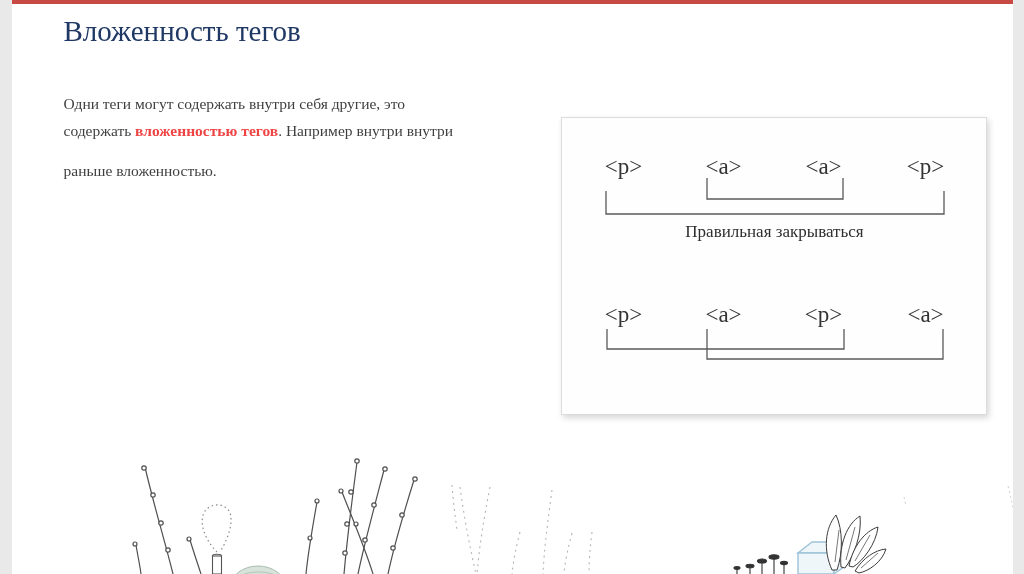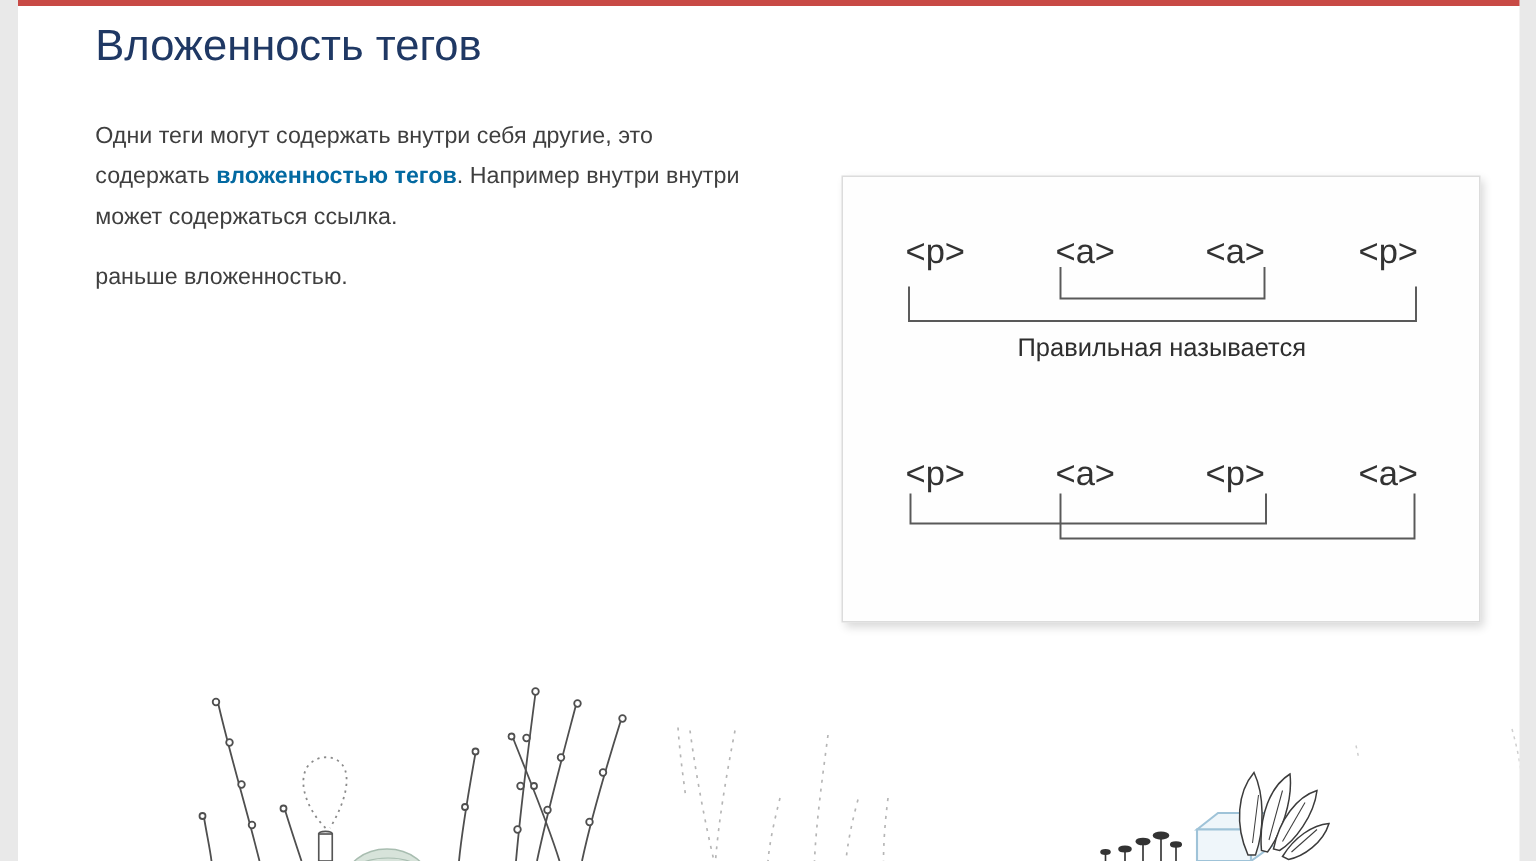--- a/index.html
+++ b/index.html
@@ -1,30 +1,30 @@
 <!DOCTYPE html>
 <html><head>
 <meta charset="utf-8">
 <style>
   html,body{margin:0;padding:0;background:#e9e9e9;}
   #slide{
     position:relative;width:1001px;height:574px;margin:0 auto;
     background:#ffffff;overflow:hidden;
-    font-family:Liberation Sans, sans-serif;
+    font-family:Liberation Serif, serif;
   }
   .top-line{position:absolute;left:0;top:0;width:1024px;height:4px;background:#C84A45;}
   .title{
     position:absolute;left:52px;top:13px;
     font-size:29px;line-height:36px;font-weight:400;color:#1F3864;
   }
-  .bodytext{position:absolute;left:52px;top:77px;width:500px;color:#3F3F3F;
+  .bodytext{position:absolute;left:52px;top:90px;width:500px;color:#3F3F3F;
     font-size:15.5px;line-height:27px;}
   .para2{margin-top:13px;}
   .bline{white-space:nowrap;}
-  .bline b{font-weight:bold;color:#0369a1;}
+  .bline b{font-weight:bold;color:#ef4444;}
   .card{
     position:absolute;left:549px;top:117px;width:426px;height:298px;
     background:#fefefe;border:1px solid #dcdcdc;box-sizing:border-box;
     box-shadow:2px 3px 6px rgba(0,0,0,0.16);
   }
   .card svg.brackets{position:absolute;left:0;top:0;}
   .tag{
     position:absolute;transform:translateX(-50%);
     font-size:23px;line-height:26px;color:#333333;white-space:nowrap;
   }
@@ -140,21 +140,20 @@
   <div class="content">
 
     <div class="top-line"></div>
 
     <h1 class="title" style="margin:0;font-weight:400;">Вложенность тегов</h1>
 
     <div class="bodytext">
       <div class="para1">
         <div class="bline">Одни теги могут содержать внутри себя другие, это</div>
         <div class="bline"><span>содержать </span><b>вложенностью тегов</b><span>. Например внутри внутри</span></div>
-        <div class="bline">может содержаться ссылка.</div>
       </div>
       <div class="para2">
         <div class="bline">раньше вложенностью.</div>
       </div>
     </div>
 
     <div class="card">
       <svg class="brackets" width="426" height="298" viewBox="0 0 426 298" fill="none" stroke="#595959" stroke-width="1.3">
         <g>
           <polyline points="145,60 145,81 281,81 281,60"></polyline>
@@ -163,21 +162,21 @@
         <g>
           <polyline points="45,211 45,231 282,231 282,211"></polyline>
           <polyline points="145,211 145,241 381,241 381,211"></polyline>
         </g>
       </svg>
 
       <span class="tag r1 c0">&lt;p&gt;</span>
       <span class="tag r1 c1">&lt;a&gt;</span>
       <span class="tag r1 c2">&lt;a&gt;</span>
       <span class="tag r1 c3">&lt;p&gt;</span>
-      <div class="caption cap1">Правильная называется</div>
+      <div class="caption cap1">Правильная закрываться</div>
 
       <span class="tag r2 c0">&lt;p&gt;</span>
       <span class="tag r2 c1">&lt;a&gt;</span>
       <span class="tag r2 c2">&lt;p&gt;</span>
       <span class="tag r2 c3">&lt;a&gt;</span>
     </div>
   </div>
 </div>
 
 </body></html>

